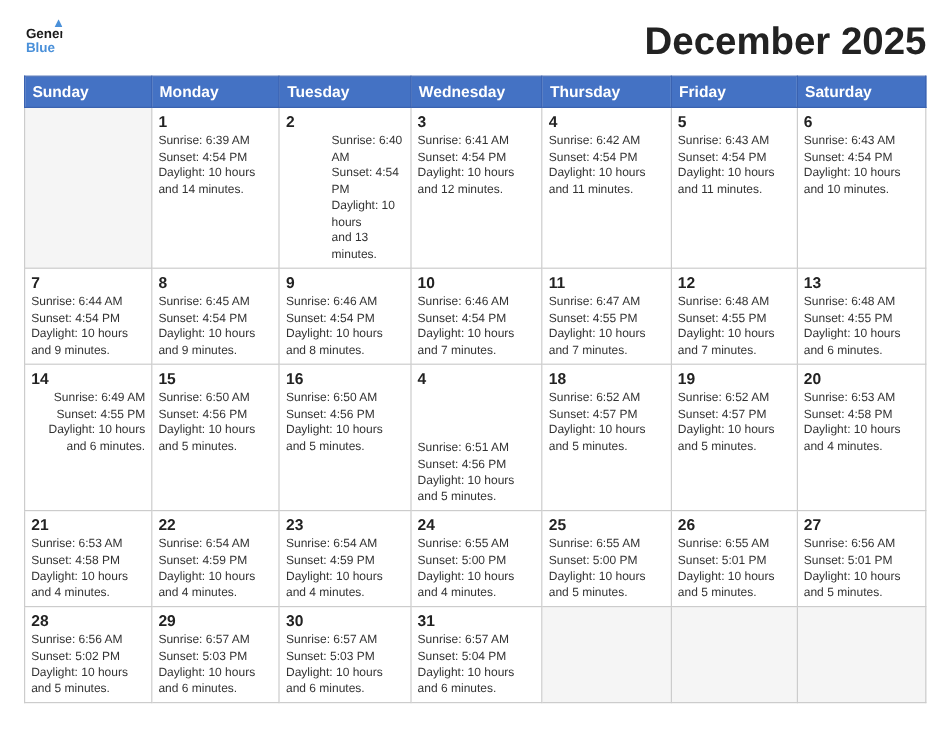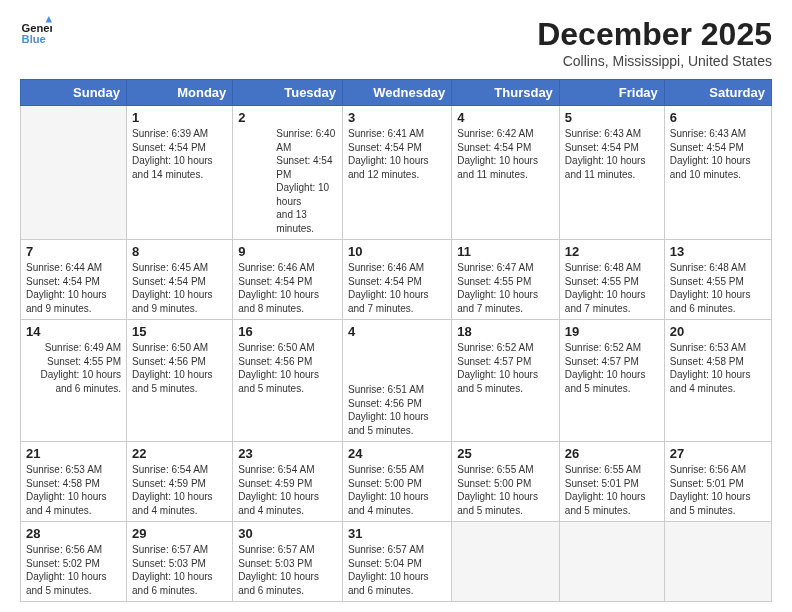--- a/index.html
+++ b/index.html
@@ -44,21 +44,21 @@
       color: #444;
     }
     .calendar {
       width: 100%;
       border-collapse: collapse;
       border: 1px solid #ccc;
     }
     .calendar th {
       background-color: #4472c4;
       color: #fff;
-      text-align: right;
+      text-align: left;
       padding: 5px 6px;
       font-size: 13px;
       font-weight: bold;
       border: 1px solid #3a62b0;
     }
     .calendar td {
       vertical-align: top;
       border: 1px solid #ccc;
       padding: 4px 5px;
       width: 113px;
@@ -88,21 +88,20 @@
   <div class="header">
     <div class="logo">
       <svg class="logo-icon" viewBox="0 0 40 40">
         <text x="2" y="20" font-size="14" font-weight="bold" fill="#1a1a1a" font-family="Arial">General</text>
         <text x="2" y="34" font-size="14" font-weight="bold" fill="#4a90d9" font-family="Arial">Blue</text>
         <polygon points="32,8 40,8 36,0" fill="#4a90d9"></polygon>
       </svg>
     </div>
     <div class="title-block">
       <div class="main-title">December 2025</div>
-      <div class="subtitle">Collins, Mississippi, United States</div>
     </div>
   </div>
 
   <table class="calendar">
     <thead>
       <tr>
         <th>Sunday</th>
         <th>Monday</th>
         <th>Tuesday</th>
         <th>Wednesday</th>

